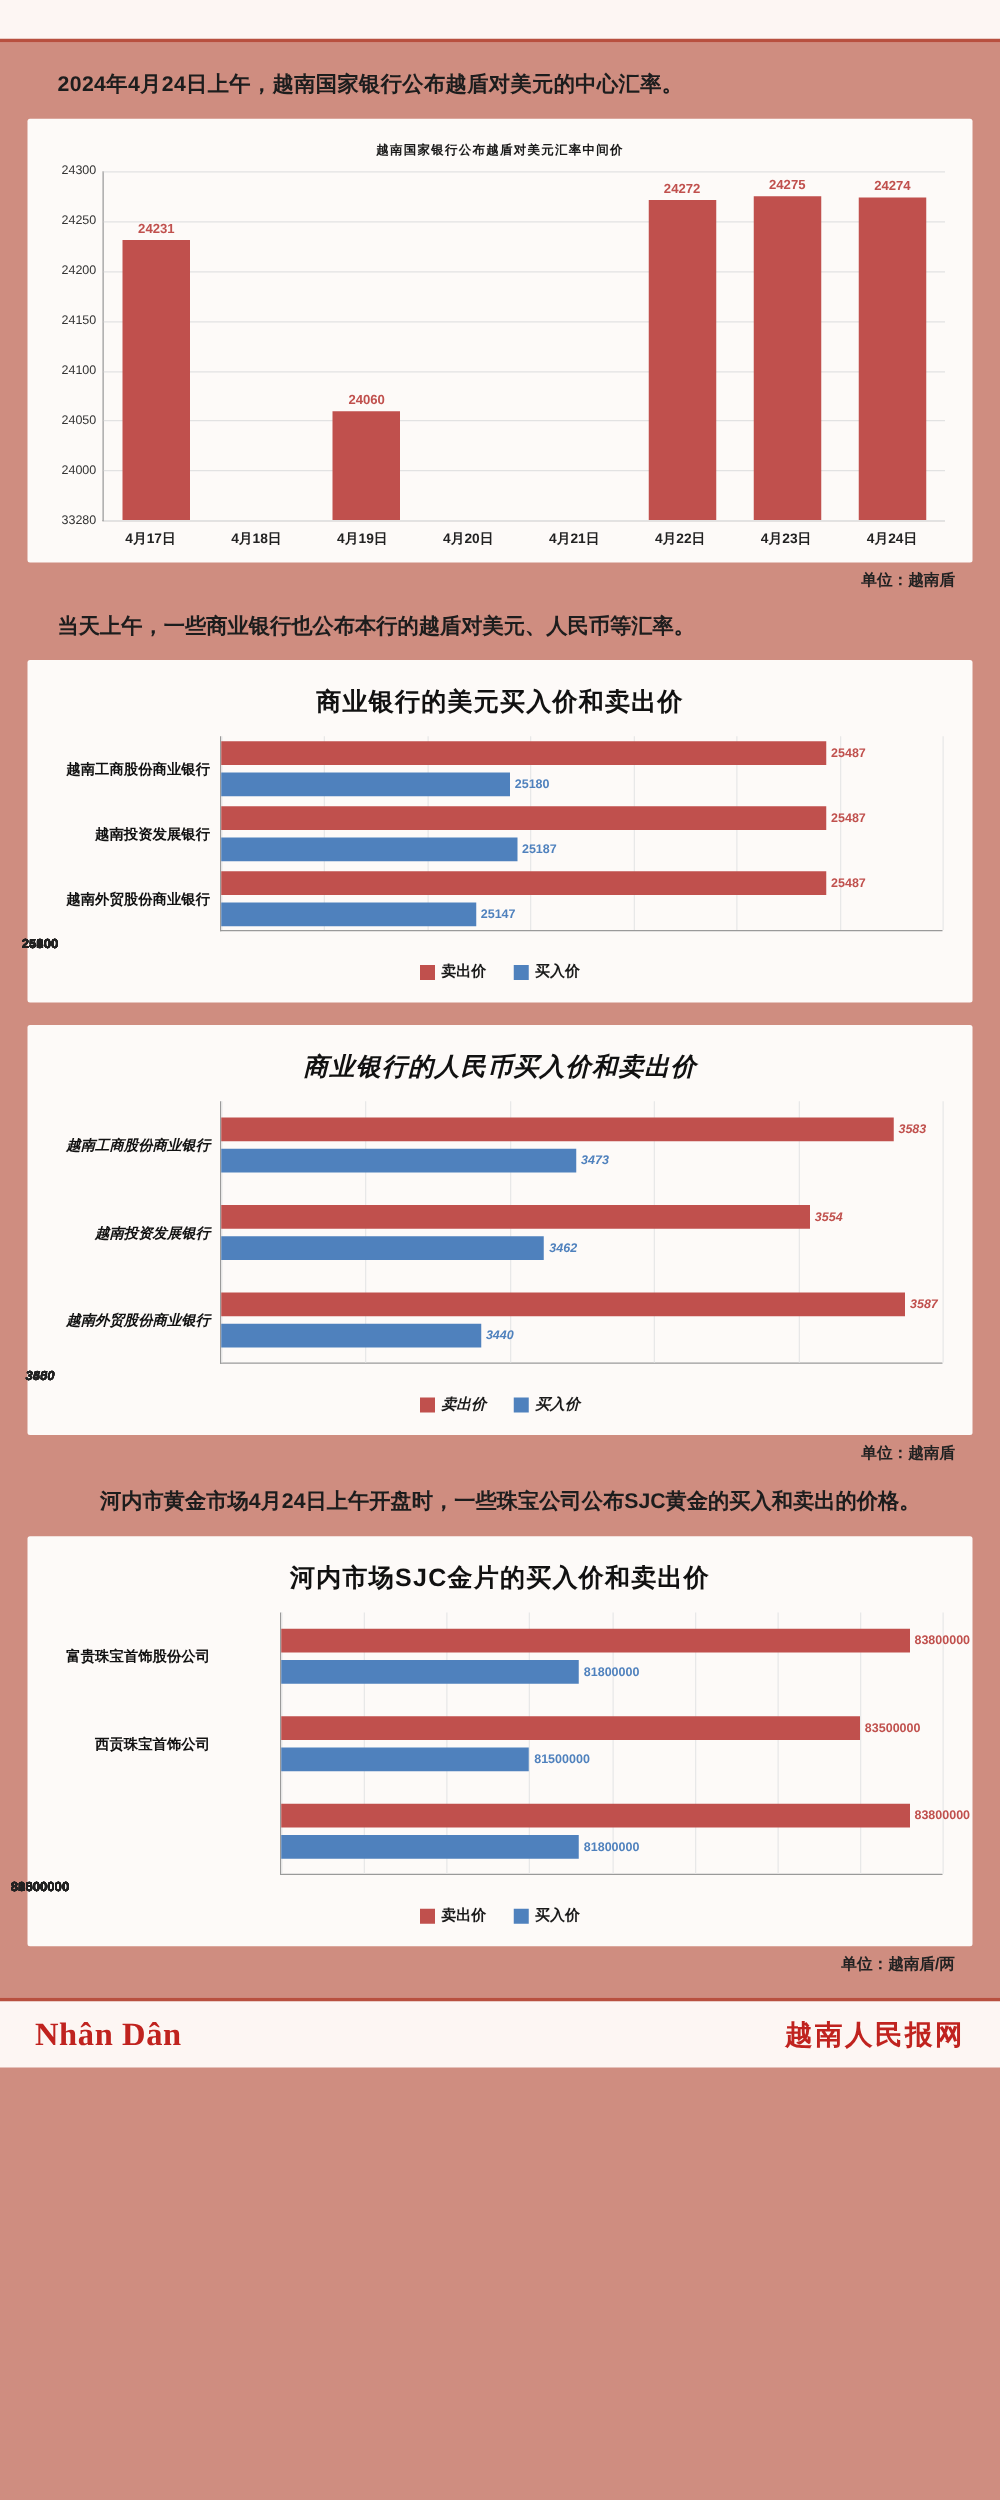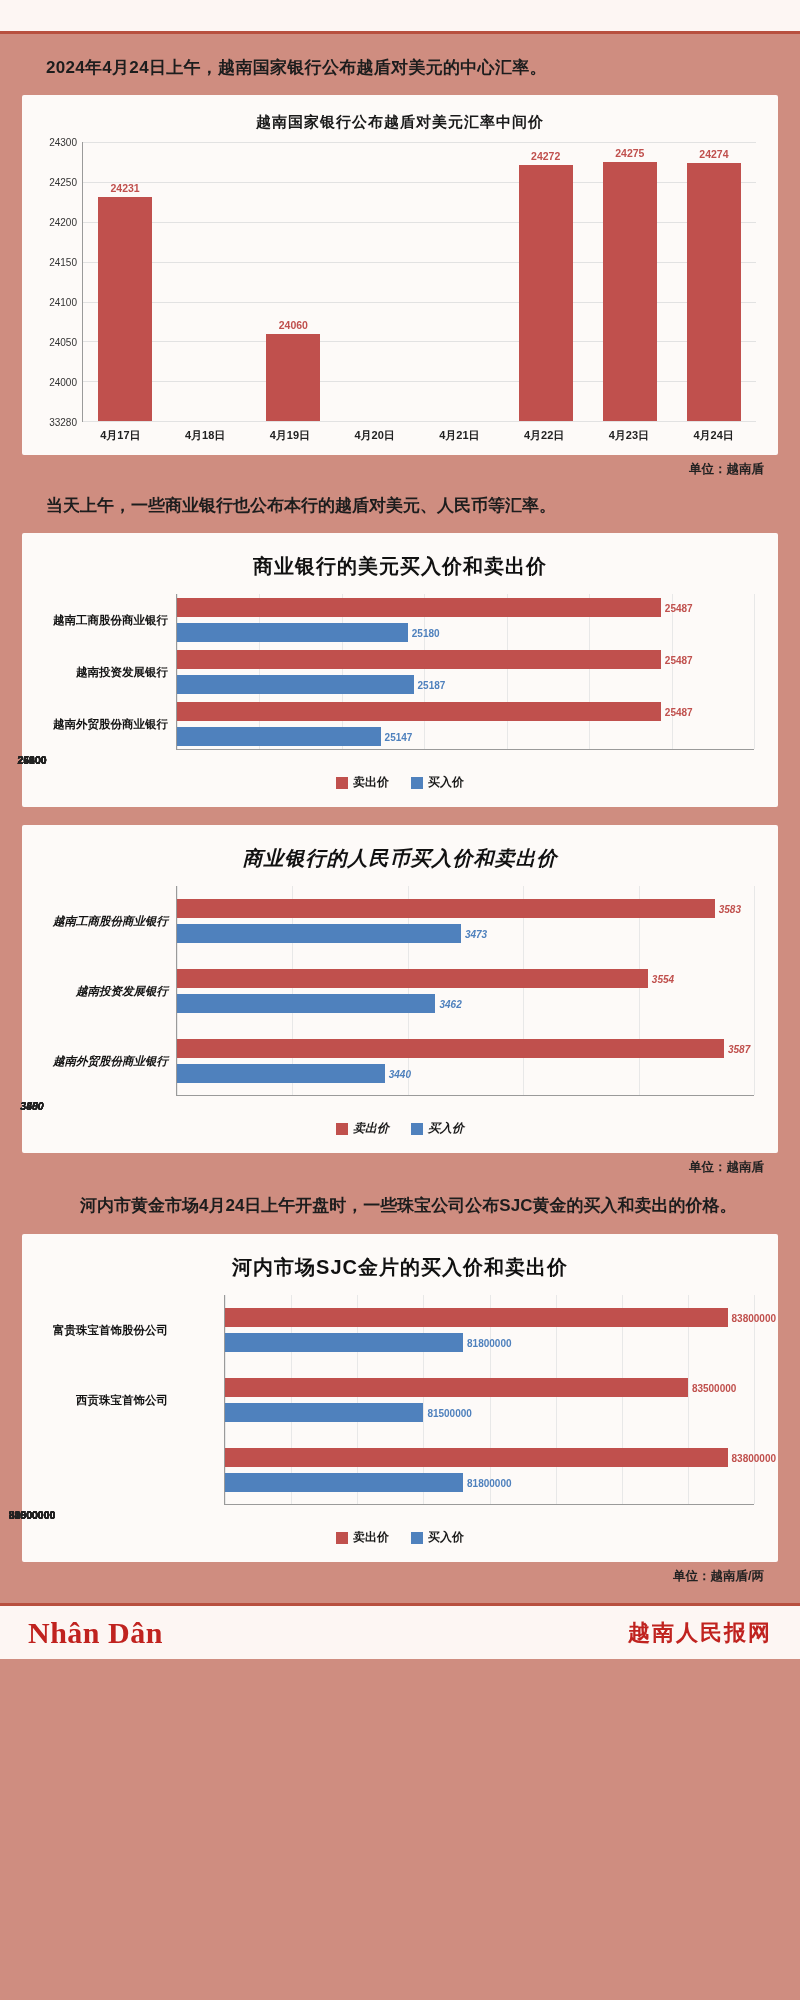--- a/index.html
+++ b/index.html
@@ -56,21 +56,21 @@
     text-align: right;
     font-size: 12.5px;
     color: #222;
     padding: 6px 36px 0 0;
     font-weight: bold;
   }
 
   
   .c1-title {
     text-align: center;
-    font-size: 15px;
+    font-size: 10px;
     font-weight: bold;
     letter-spacing: 1px;
     margin: 4px 0 10px 0;
   }
   .c1-wrap { display:flex; height: 280px; padding: 0 12px 0 4px;}
   .c1-yaxis {
     width: 46px;
     position: relative;
     font-size: 10px;
     color:#333;
@@ -166,21 +166,21 @@
   .footer {
     margin-top: 18px;
     height: 56px;
     background: #fdf6f3;
     display:flex; align-items:center; justify-content:space-between;
     padding: 0 28px;
     border-top: 3px solid #b8503f;
   }
   .brand-left {
     font-family: "Liberation Serif", serif;
-    font-size: 30px; font-weight:bold; color:#c0231f; letter-spacing:0.5px;
+    font-size: 26px; font-weight:bold; color:#c0231f; letter-spacing:0.5px;
   }
   .brand-right {
     font-size: 22px; font-weight:bold; color:#c0231f; letter-spacing:2px;
   }
 </style>
 </head>
 <body>
 
 <div class="page">
 

